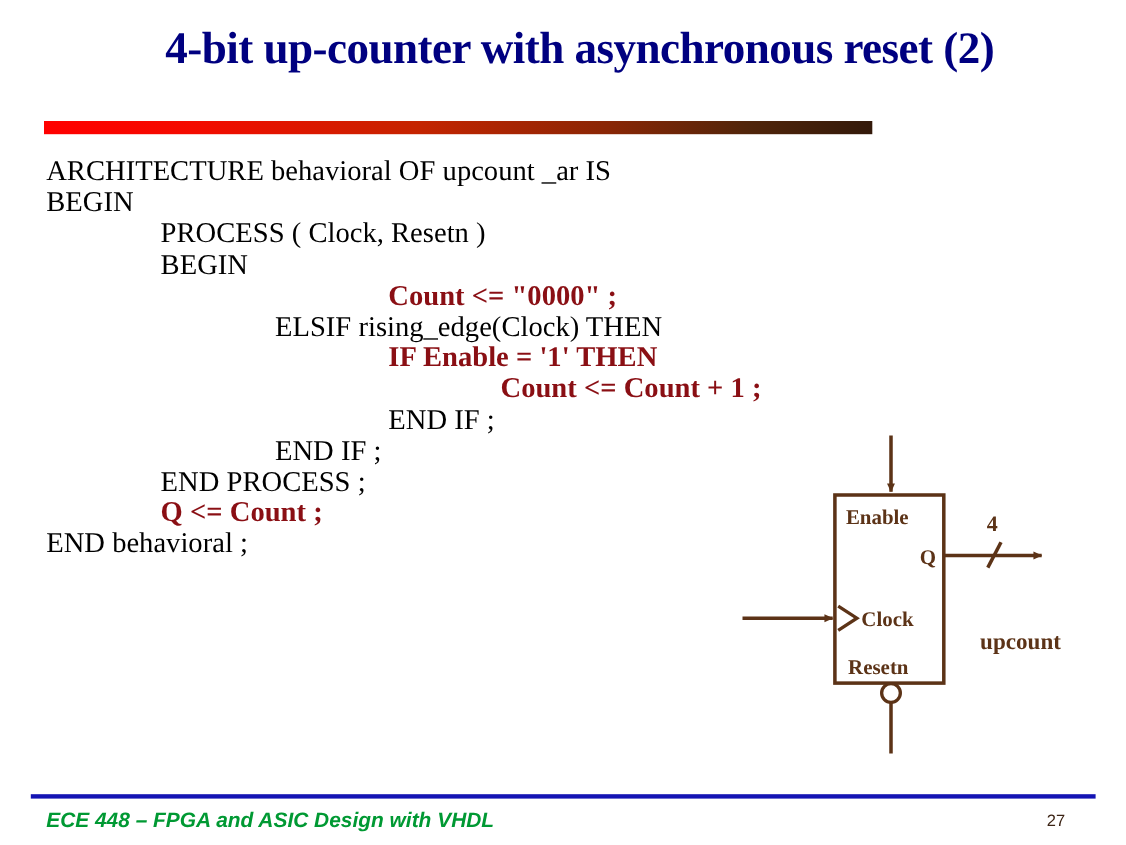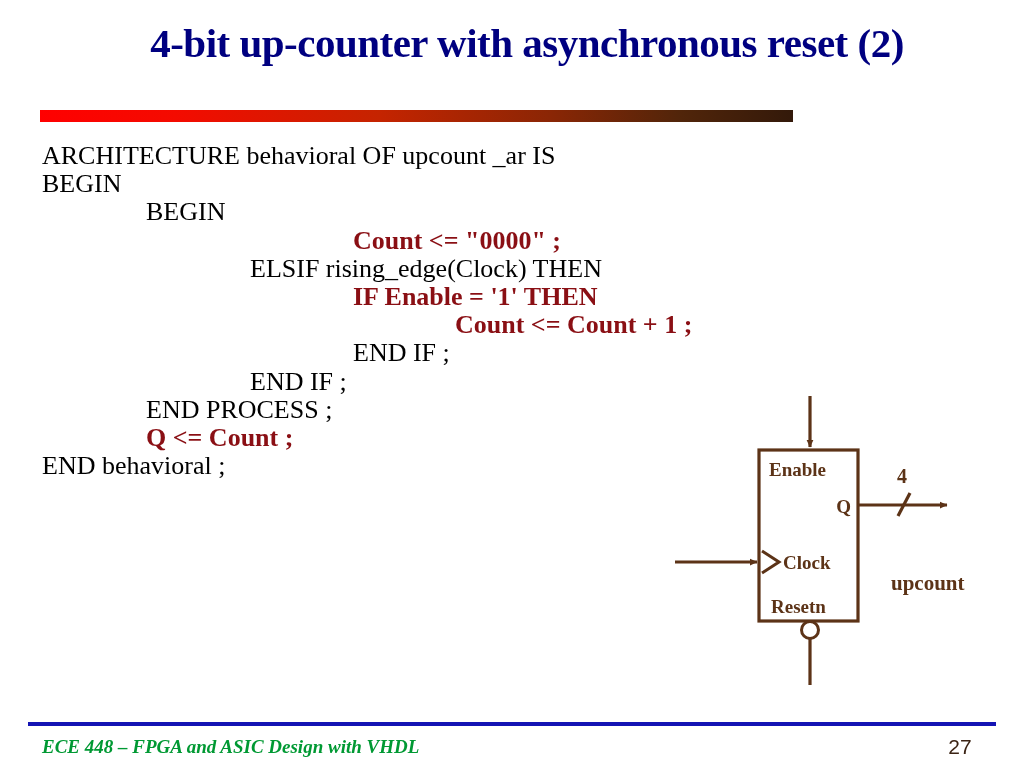--- a/index.html
+++ b/index.html
@@ -84,52 +84,53 @@
     left: 28px;
     top: 722px;
     width: 968px;
     height: 4px;
     background: #1414b4;
   }
   #footer-left {
     position: absolute;
     left: 42px;
     top: 735px;
-    font-family: Liberation Serif, serif;
+    font-family: Liberation Sans, sans-serif;
     font-style: italic;
     font-weight: bold;
     font-size: 19px;
     line-height: 24px;
     color: #009933;
     white-space: nowrap;
   }
   #footer-page {
     position: absolute;
     left: 930px;
     top: 735px;
     width: 60px;
     text-align: center;
     font-family: "Liberation Sans", sans-serif;
-    font-size: 21px;
+    font-size: 15px;
     line-height: 24px;
     color: #3b2314;
   }
 </style>
 </head>
 <body>
 
 <div id="slide">
 
   <div id="title">4-bit up-counter with asynchronous reset (2)</div>
 
   <div id="title-rule"></div>
 
   <div id="code">
       <div class="code-line ind0">ARCHITECTURE behavioral OF upcount _ar IS</div>
       <div class="code-line ind0">BEGIN</div>
+      <div class="code-line ind1">PROCESS ( Clock, Resetn )</div>
       <div class="code-line ind1">BEGIN</div>
       <div class="code-line ind3 hl">Count &lt;= "0000" ;</div>
       <div class="code-line ind2">ELSIF rising_edge(Clock) THEN</div>
       <div class="code-line ind3 hl">IF Enable = '1' THEN</div>
       <div class="code-line ind4 hl">Count &lt;= Count + 1 ;</div>
       <div class="code-line ind3">END IF ;</div>
       <div class="code-line ind2">END IF ;</div>
       <div class="code-line ind1">END PROCESS ;</div>
       <div class="code-line ind1 hl">Q &lt;= Count ;</div>
       <div class="code-line ind0">END behavioral ;</div>

